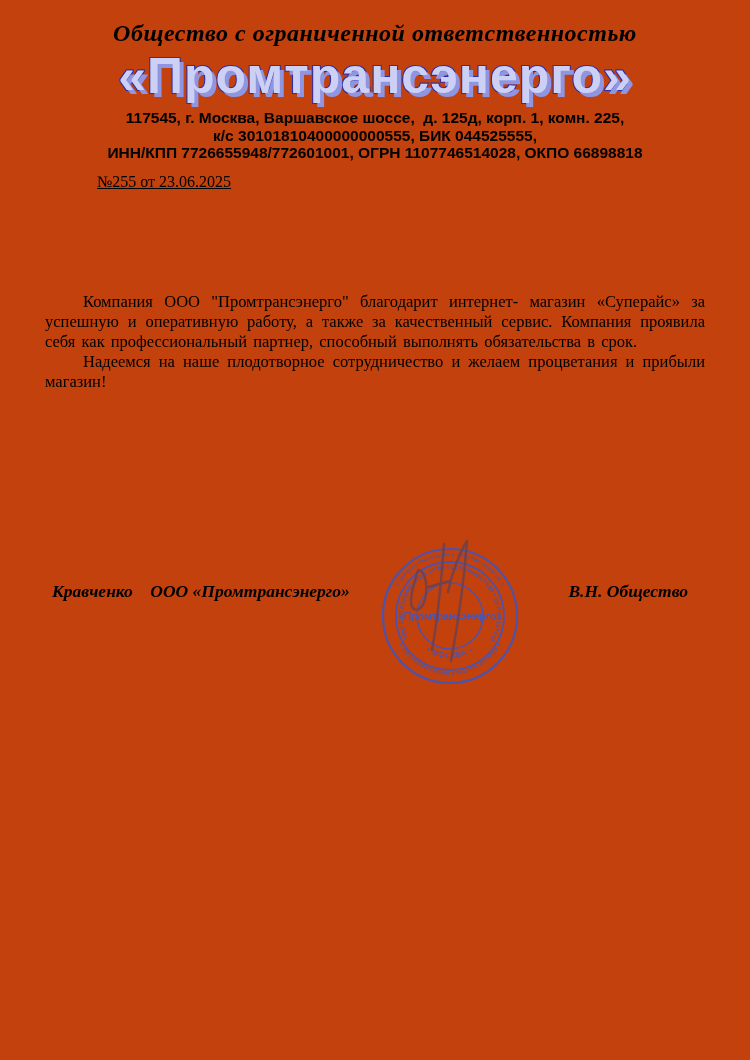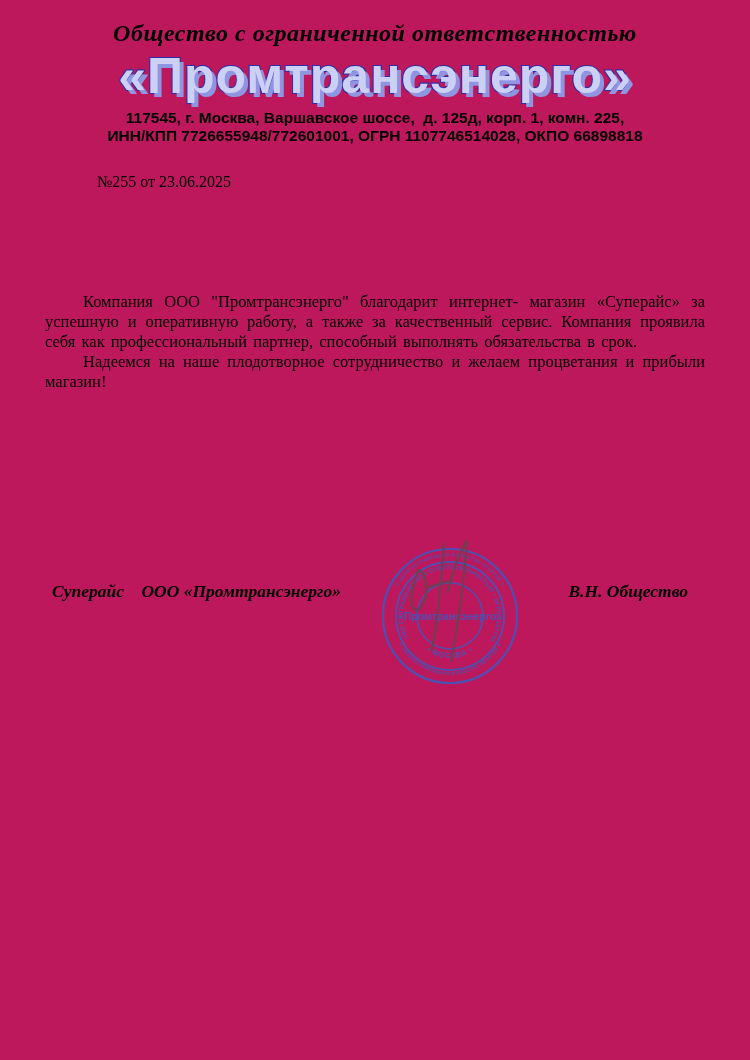--- a/index.html
+++ b/index.html
@@ -1,21 +1,21 @@
 <!DOCTYPE html>
 <html><head>
 <meta charset="utf-8">
 <style>
   * { margin: 0; padding: 0; box-sizing: border-box; }
   html, body { background: #ffffff; }
   .page {
     position: relative;
     width: 750px;
     height: 1060px;
-    background: #be185d;
+    background: #c2410c;
     overflow: hidden;
     font-family: "Liberation Serif", serif;
     color: #000;
   }
   .org-type {
     margin-top: 18px;
     text-align: center;
     font-family: "Liberation Serif", serif;
     font-weight: bold;
     font-style: italic;
@@ -39,24 +39,25 @@
   .address {
     margin-top: 5px;
     text-align: center;
     font-family: "Liberation Sans", sans-serif;
     font-weight: bold;
     font-size: 15.5px;
     line-height: 17.6px;
   }
   .address div { white-space: pre; }
   .doc-number {
-    margin-top: 28px;
+    margin-top: 10px;
     margin-left: 97px;
     font-size: 16px;
     line-height: 20px;
+    text-decoration: underline;
   }
   .body-text {
     margin: 100px 45px 0 45px;
     font-size: 16.5px;
     line-height: 20px;
     text-align: justify;
     word-spacing: 2px;
   }
   .body-text p { text-indent: 38px; margin: 0; }
   .sig-row {
@@ -95,32 +96,33 @@
 <body>
 
 <div class="page">
 
   <div class="org-type">Общество с ограниченной ответственностью</div>
 
   <div class="wordart">«Промтрансэнерго»</div>
 
   <div class="address">
     <div>117545, г. Москва, Варшавское шоссе,  д. 125д, корп. 1, комн. 225,</div>
+    <div>к/с 30101810400000000555, БИК 044525555,</div>
     <div>ИНН/КПП 7726655948/772601001, ОГРН 1107746514028, ОКПО 66898818</div>
   </div>
 
   <div class="doc-number">№255 от 23.06.2025</div>
 
   <div class="body-text">
     <p>Компания ООО "Промтрансэнерго"  благодарит интернет- магазин «Суперайс» за успешную и оперативную работу, а также за качественный сервис. Компания проявила себя как профессиональный партнер, способный выполнять обязательства в срок.</p>
     <p>Надеемся на наше плодотворное сотрудничество и желаем процветания и прибыли магазин!</p>
   </div>
 
   <div class="sig-row">
-    <span>Суперайс    ООО «Промтрансэнерго»</span>
+    <span>Кравченко    ООО «Промтрансэнерго»</span>
     <span>В.Н. Общество</span>
   </div>
 
   <div class="stamp-wrap">
     <svg width="140" height="140" viewBox="0 0 140 140">
       <defs>
         <path id="arcBig" d="M 29.3,93.5 A 47,47 0 1 1 110.7,93.5" fill="none"></path>
         <path id="arcBottomInner" d="M 33.6,91 A 42,42 0 0 0 106.4,91" fill="none"></path>
         <path id="arcOuterTop" d="M 10.5,78 A 60,60 0 1 1 129.5,78" fill="none"></path>
         <path id="arcOuterBottom" d="M 14,86 A 58,58 0 0 0 126,86" fill="none"></path>

